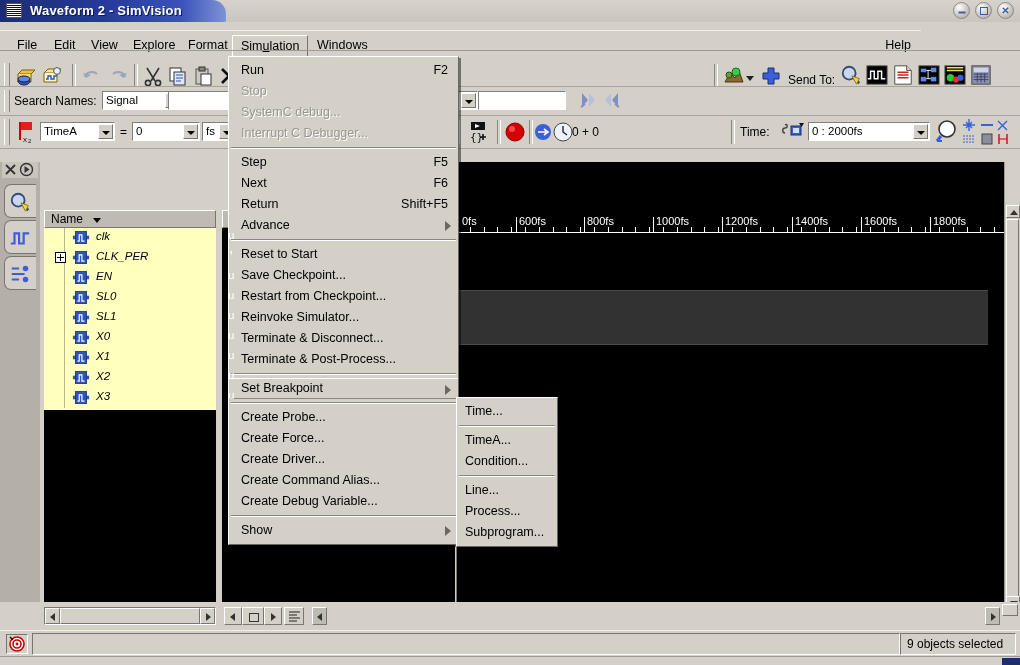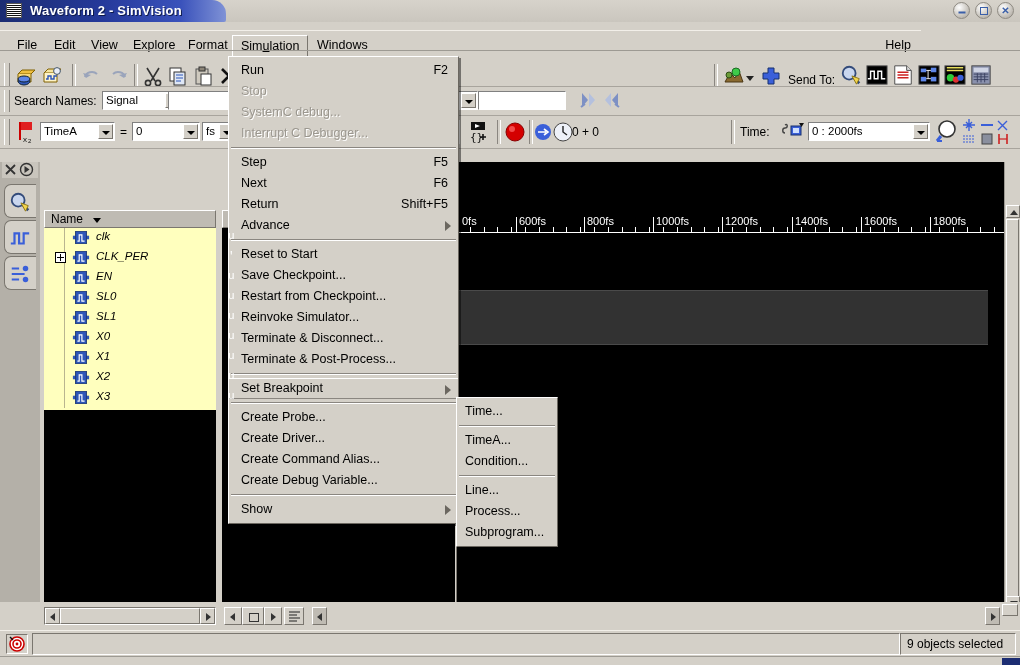--- a/index.html
+++ b/index.html
@@ -694,20 +694,21 @@
       <div class="mi"><span>Reset to Start</span></div>
       <div class="mi"><span>Save Checkpoint...</span></div>
       <div class="mi"><span>Restart from Checkpoint...</span></div>
       <div class="mi"><span>Reinvoke Simulator...</span></div>
       <div class="mi"><span>Terminate &amp; Disconnect...</span></div>
       <div class="mi"><span>Terminate &amp; Post-Process...</span></div>
       <div class="msep"></div>
       <div class="mi hl"><span>Set Breakpoint</span><span class="sub"></span></div>
       <div class="msep"></div>
       <div class="mi"><span>Create Probe...</span></div>
+      <div class="mi"><span>Create Force...</span></div>
       <div class="mi"><span>Create Driver...</span></div>
       <div class="mi"><span>Create Command Alias...</span></div>
       <div class="mi"><span>Create Debug Variable...</span></div>
       <div class="msep"></div>
       <div class="mi"><span>Show</span><span class="sub"></span></div>
     </div>
 
   <div class="menu" id="bp-menu" style="left:456px;top:397px;width:102px;padding:3px 0;">
       <div class="mi" style="padding-left: 8px;"><span>Time...</span></div>
       <div class="msep"></div>

